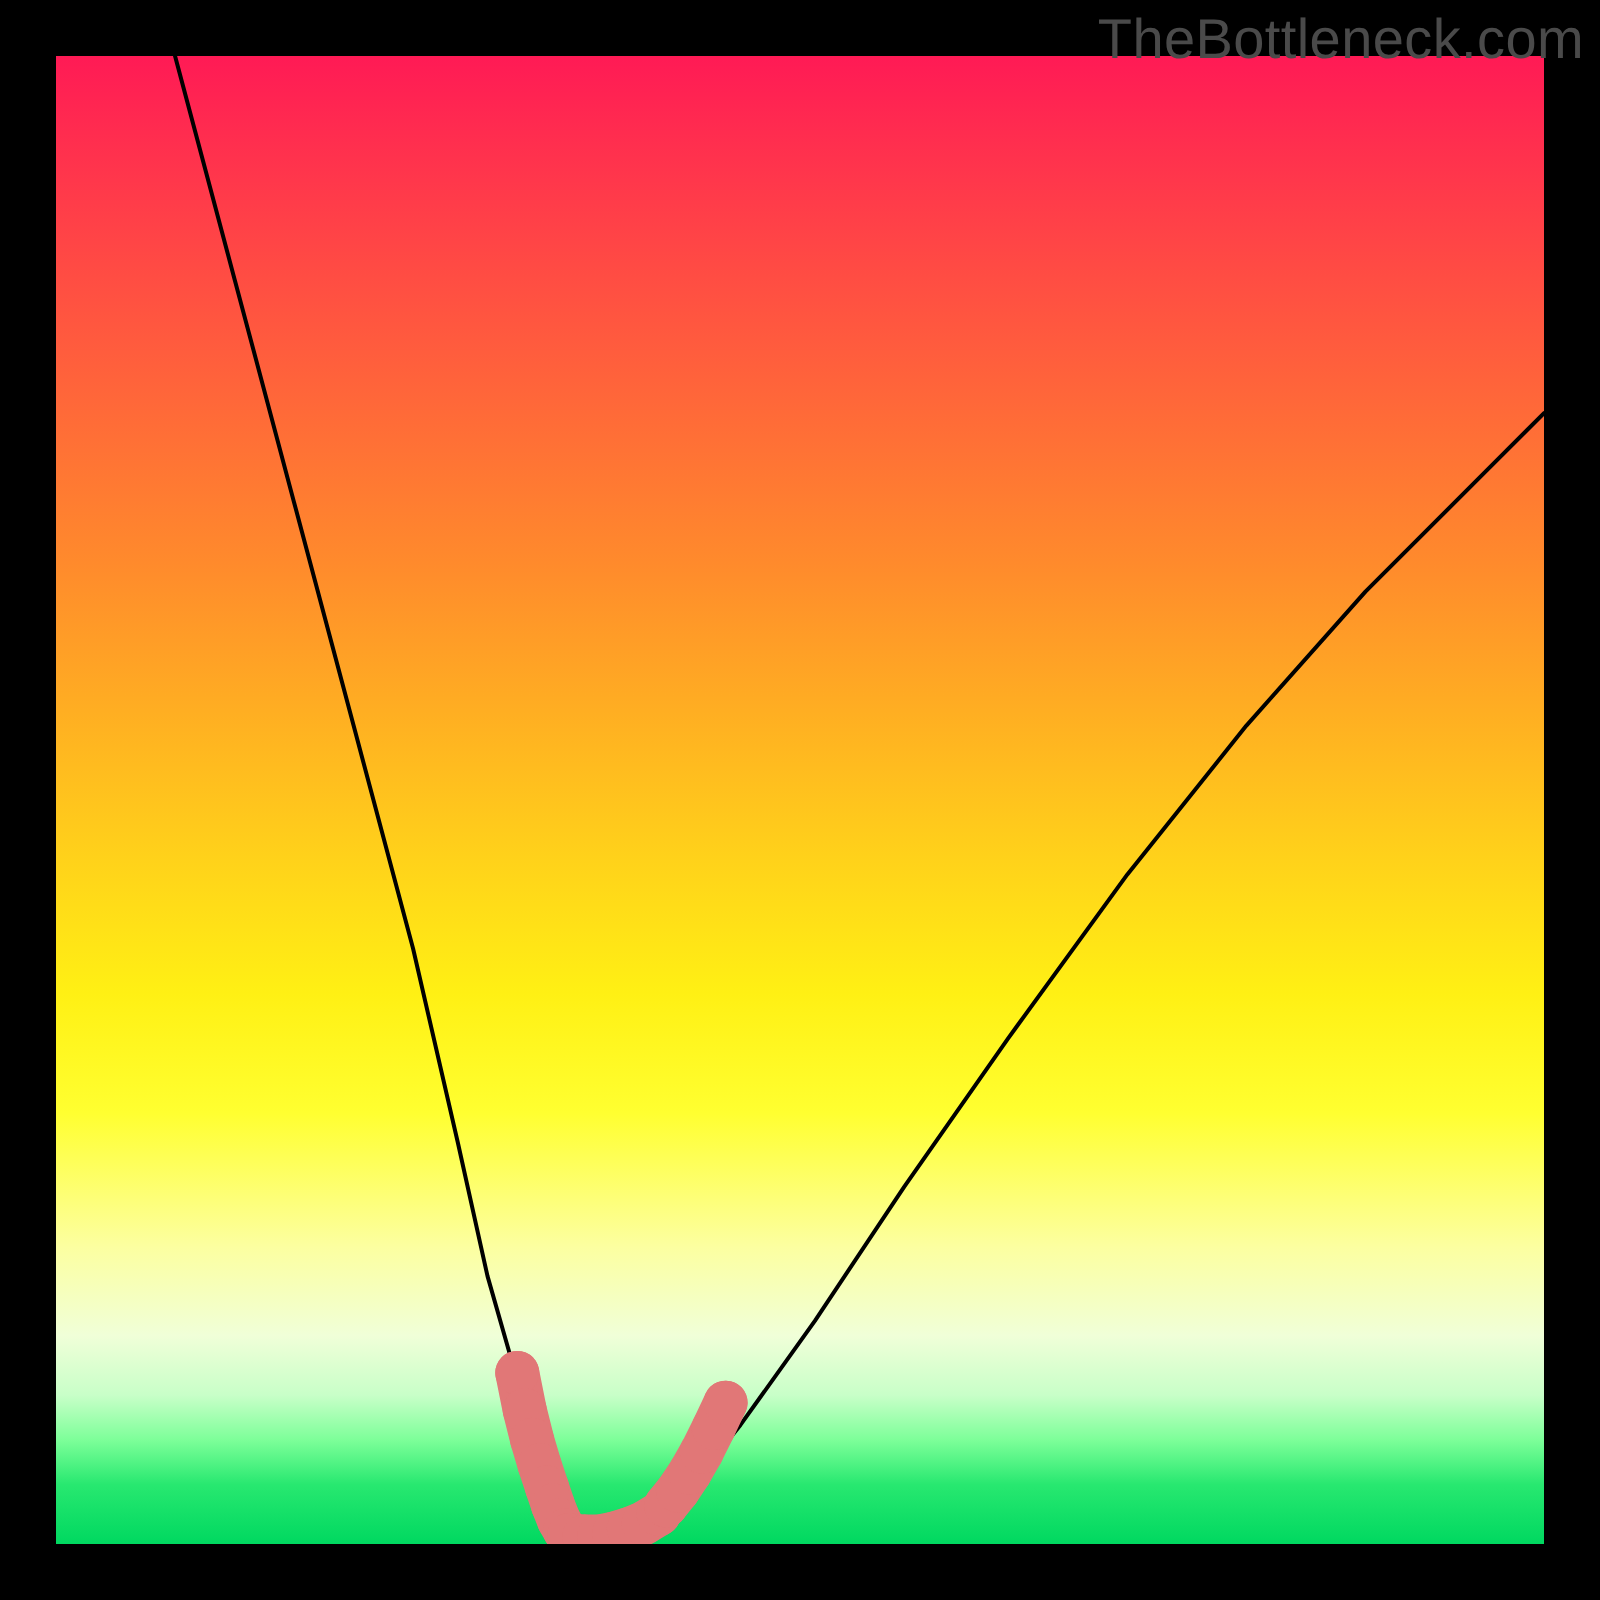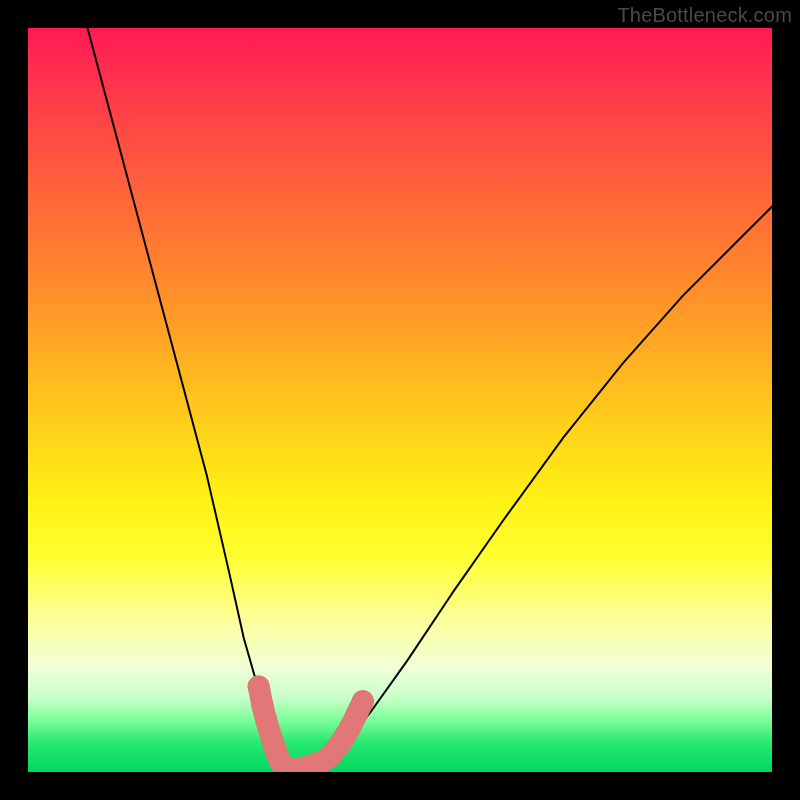--- a/index.html
+++ b/index.html
@@ -43,21 +43,21 @@
   }
   .curve-layer {
     position: absolute;
     inset: 0;
   }
   .watermark {
     position: absolute;
     top: 4px;
     right: 8px;
     color: #4a4a4a;
-    font-size: 20px;
+    font-size: 28px;
     font-weight: 500;
     letter-spacing: 0.2px;
     text-align: center;
   }
 </style>
 </head>
 <body>
 
 <div class="frame">
   <div class="plot">

